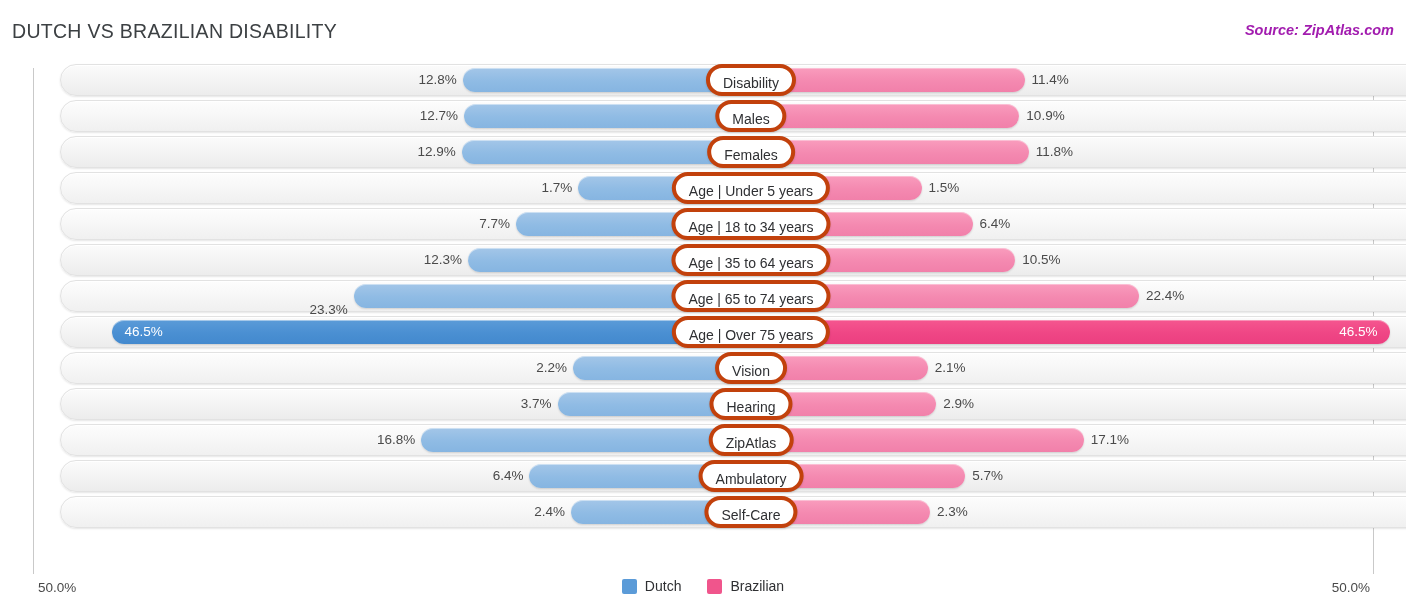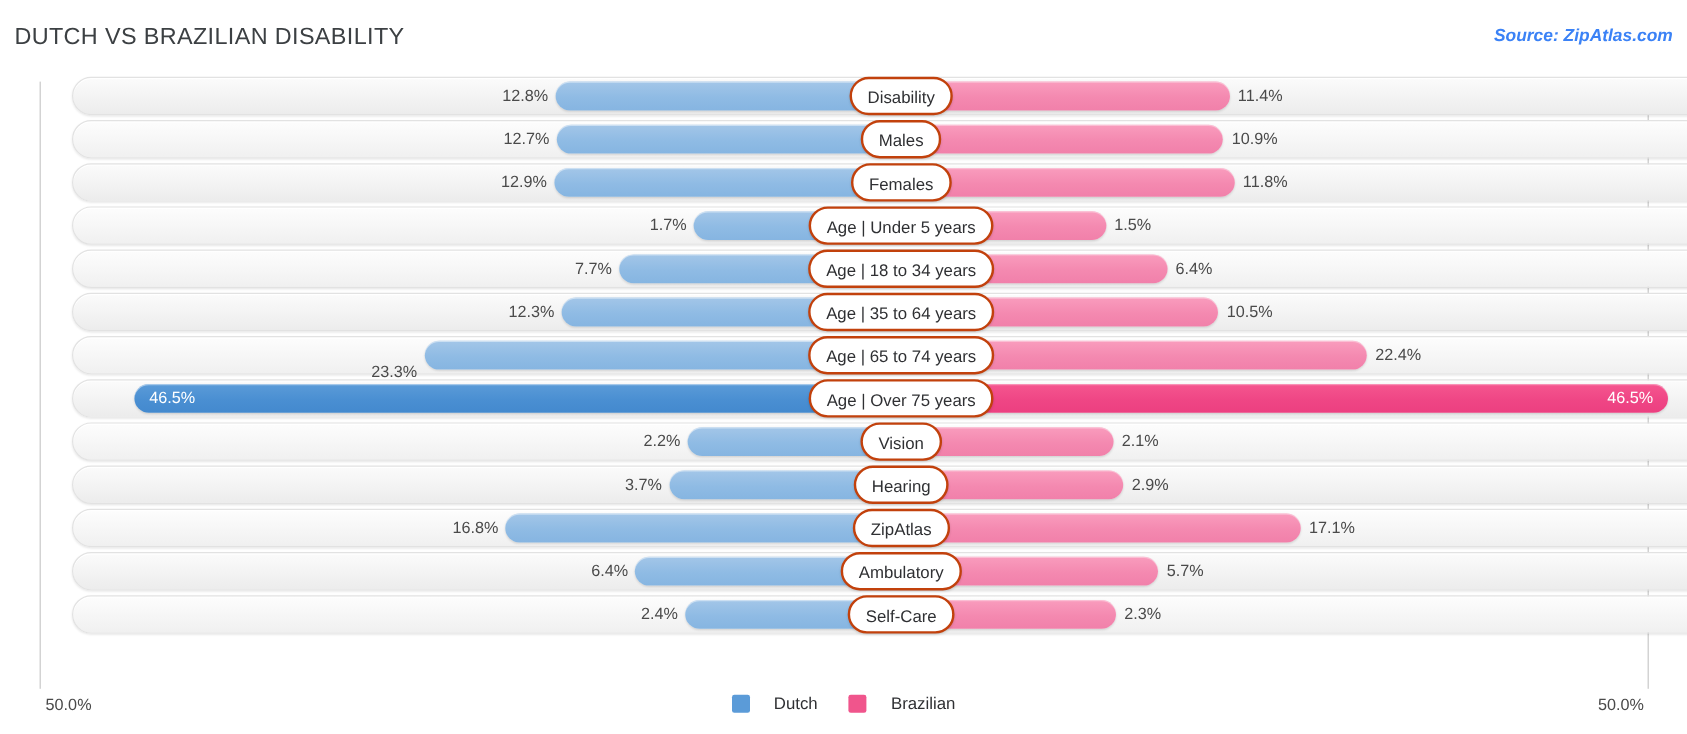--- a/index.html
+++ b/index.html
@@ -14,21 +14,21 @@
   
   .header { position: absolute; top: 0; left: 0; width: 1406px; height: 62px; }
   .chart-title {
     position: absolute; left: 12px; top: 20px;
     font-size: 19.5px; font-weight: 400; letter-spacing: .3px;
     color: #3c4043; white-space: nowrap;
   }
   .source {
     position: absolute; right: 12px; top: 22px;
     font-size: 14.5px; font-style: italic; font-weight: 600;
-    color: #3b82f6; white-space: nowrap;
+    color: #a21caf; white-space: nowrap;
   }
 
   
   .plot { position: absolute; left: 0; top: 62px; width: 1406px; height: 512px; }
   .axis-line { position: absolute; top: 6px; width: 1px; height: 506px; background: #c9c9c9; }
   .axis-left  { left: 33px; }
   .axis-right { left: 1373px; }
 
   .rows { position: absolute; left: 0; top: 0; width: 1406px; padding-left: 48px; }
 
@@ -77,41 +77,41 @@
   .val-right { text-align: left; }
   .val.inside { color: #ffffff; font-weight: 500; }
 
   
   .pill {
     position: absolute; top: 2px; left: 703px;
     transform: translateX(-50%);
     height: 32px; line-height: 30px;
     padding: 0 13px;
     background: #ffffff;
-    border: 2px solid #c2410c;
+    border: 4px solid #c2410c;
     border-radius: 16px;
     font-size: 14px; color: #2f3033; white-space: nowrap;
     box-shadow: 0 1px 2px rgba(0,0,0,.16);
     z-index: 4;
   }
 
   
   .footer { position: absolute; left: 0; top: 574px; width: 1406px; height: 38px; }
   .tick {
     position: absolute; top: 6px;
     font-size: 13.5px; color: #4a4a4a; white-space: nowrap;
   }
   .tick-left  { left: 38px; }
   .tick-right { right: 36px; }
 
   .legend {
     position: absolute; left: 0; top: 4px; width: 1406px;
     display: flex; justify-content: center; align-items: center; gap: 26px;
   }
-  .legend-item { display: flex; align-items: center; gap: 20px; text-align: center; }
+  .legend-item { display: flex; align-items: center; gap: 8px; text-align: center; }
   .swatch { width: 15px; height: 15px; border-radius: 2px; }
   .legend-label { font-size: 14px; color: #2f3033; }
 </style>
 </head>
 <body>
 
 <div class="page">
 
   <div class="header">
     <div class="chart-title">DUTCH VS BRAZILIAN DISABILITY</div>

